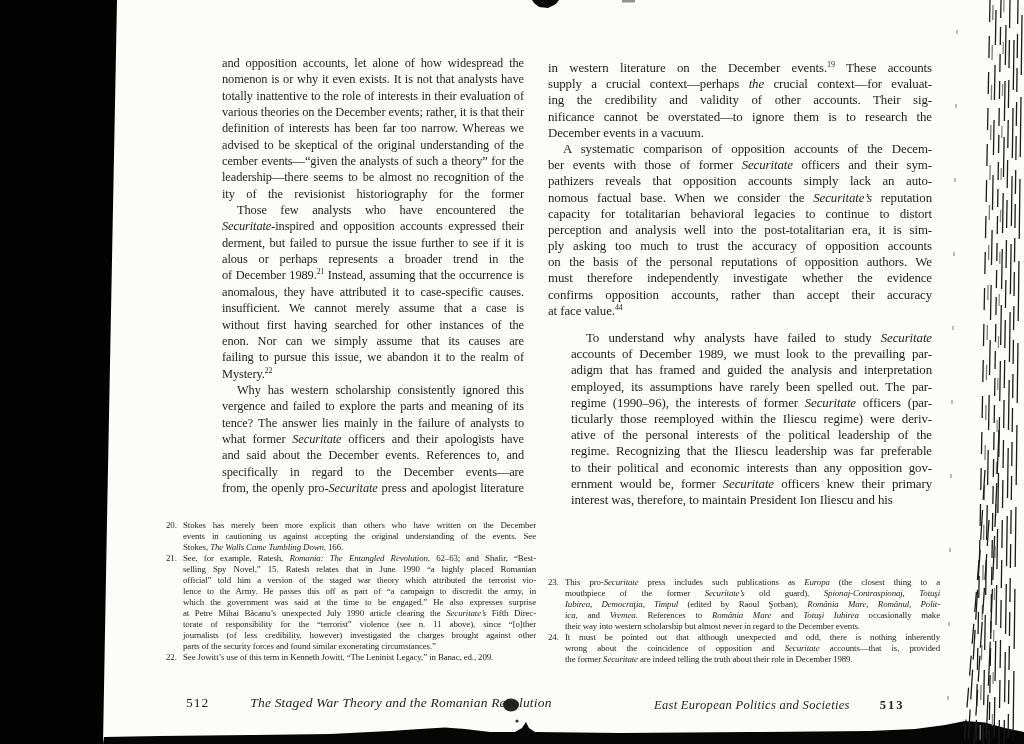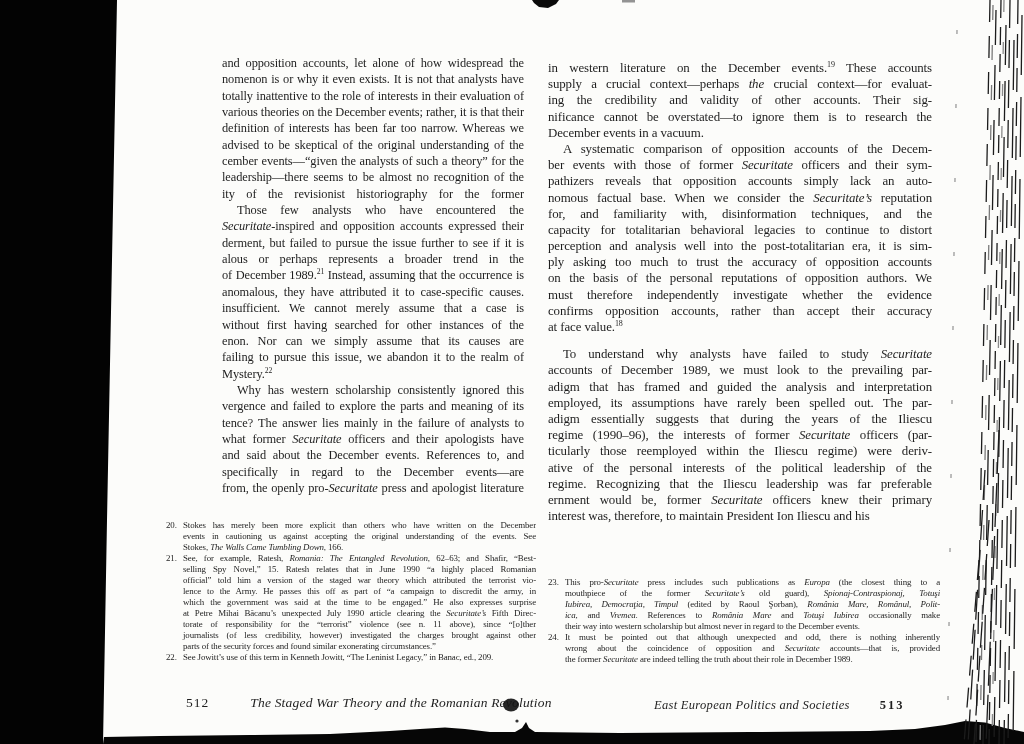--- a/index.html
+++ b/index.html
@@ -11,21 +11,21 @@
   
   .textlayer{position:absolute;inset:0;z-index:1;}
   .col{position:absolute;}
   .left-body{left:178px;top:55px;width:346px;font-size:12.4px;line-height:16.35px;letter-spacing:-0.1px;}
   .right-body{left:548px;top:60px;width:384px;font-size:12.9px;line-height:16.2px;letter-spacing:-0.1px;}
   .tline{text-align:justify;text-align-last:justify;overflow:hidden;}
   .left-body .tline{height:16.35px;margin-left:44px;}
   .right-body .tline{height:16.2px;}
   .tline.lastline{text-align-last:auto;}
   .para.indent .tline:first-child{text-indent:15px;}
-  .para.gap{margin-top:11px;}
+  .para.gap{margin-top:11px;margin-left:23px;}
   sup{font-size:0.62em;line-height:0;vertical-align:super;}
 
   .fnblock{position:absolute;font-size:8.9px;line-height:11px;letter-spacing:-0.12px;}
   .left-fn{left:166px;top:520px;width:370px;}
   .right-fn{left:548px;top:577px;width:392px;}
   .fn-line{text-align:justify;text-align-last:justify;padding-left:17px;height:11px;overflow:hidden;}
   .fn-line.first{padding-left:0;}
   .fn-line.lastline{text-align-last:auto;}
   .fn-num{display:inline-block;width:17px;}
 
@@ -87,39 +87,38 @@
         <div class="tline">supply a crucial context—perhaps <i>the</i> crucial context—for evaluat-</div>
         <div class="tline">ing the credibility and validity of other accounts. Their sig-</div>
         <div class="tline">nificance cannot be overstated—to ignore them is to research the</div>
         <div class="tline lastline">December events in a vacuum.</div>
       </div>
       <div class="para indent">
         <div class="tline">A systematic comparison of opposition accounts of the Decem-</div>
         <div class="tline">ber events with those of former <i>Securitate</i> officers and their sym-</div>
         <div class="tline">pathizers reveals that opposition accounts simply lack an auto-</div>
         <div class="tline">nomous factual base. When we consider the <i>Securitate’s</i> reputation</div>
-        <div class="tline">for, and familiarity with, disinformation techniques, and the</div>
         <div class="tline">capacity for totalitarian behavioral legacies to continue to distort</div>
         <div class="tline">perception and analysis well into the post-totalitarian era, it is sim-</div>
         <div class="tline">ply asking too much to trust the accuracy of opposition accounts</div>
         <div class="tline">on the basis of the personal reputations of opposition authors. We</div>
         <div class="tline">must therefore independently investigate whether the evidence</div>
         <div class="tline">confirms opposition accounts, rather than accept their accuracy</div>
-        <div class="tline lastline">at face value.<sup>18</sup></div>
+        <div class="tline lastline">at face value.<sup>44</sup></div>
       </div>
       <div class="para indent gap">
         <div class="tline">To understand why analysts have failed to study <i>Securitate</i></div>
         <div class="tline">accounts of December 1989, we must look to the prevailing par-</div>
         <div class="tline">adigm that has framed and guided the analysis and interpretation</div>
         <div class="tline">employed, its assumptions have rarely been spelled out. The par-</div>
-        <div class="tline">adigm essentially suggests that during the years of the Iliescu</div>
         <div class="tline">regime (1990–96), the interests of former <i>Securitate</i> officers (par-</div>
         <div class="tline">ticularly those reemployed within the Iliescu regime) were deriv-</div>
         <div class="tline">ative of the personal interests of the political leadership of the</div>
         <div class="tline">regime. Recognizing that the Iliescu leadership was far preferable</div>
+        <div class="tline">to their political and economic interests than any opposition gov-</div>
         <div class="tline">ernment would be, former <i>Securitate</i> officers knew their primary</div>
         <div class="tline lastline">interest was, therefore, to maintain President Ion Iliescu and his</div>
       </div>
     </div>
 
   <div class="fnblock left-fn">
       <div>
         <div class="fn-line first"><span class="fn-num">20.</span>Stokes has merely been more explicit than others who have written on the December</div>
         <div class="fn-line">events in cautioning us against accepting the original understanding of the events. See</div>
         <div class="fn-line lastline">Stokes, <i>The Walls Came Tumbling Down</i>, 166.</div>

